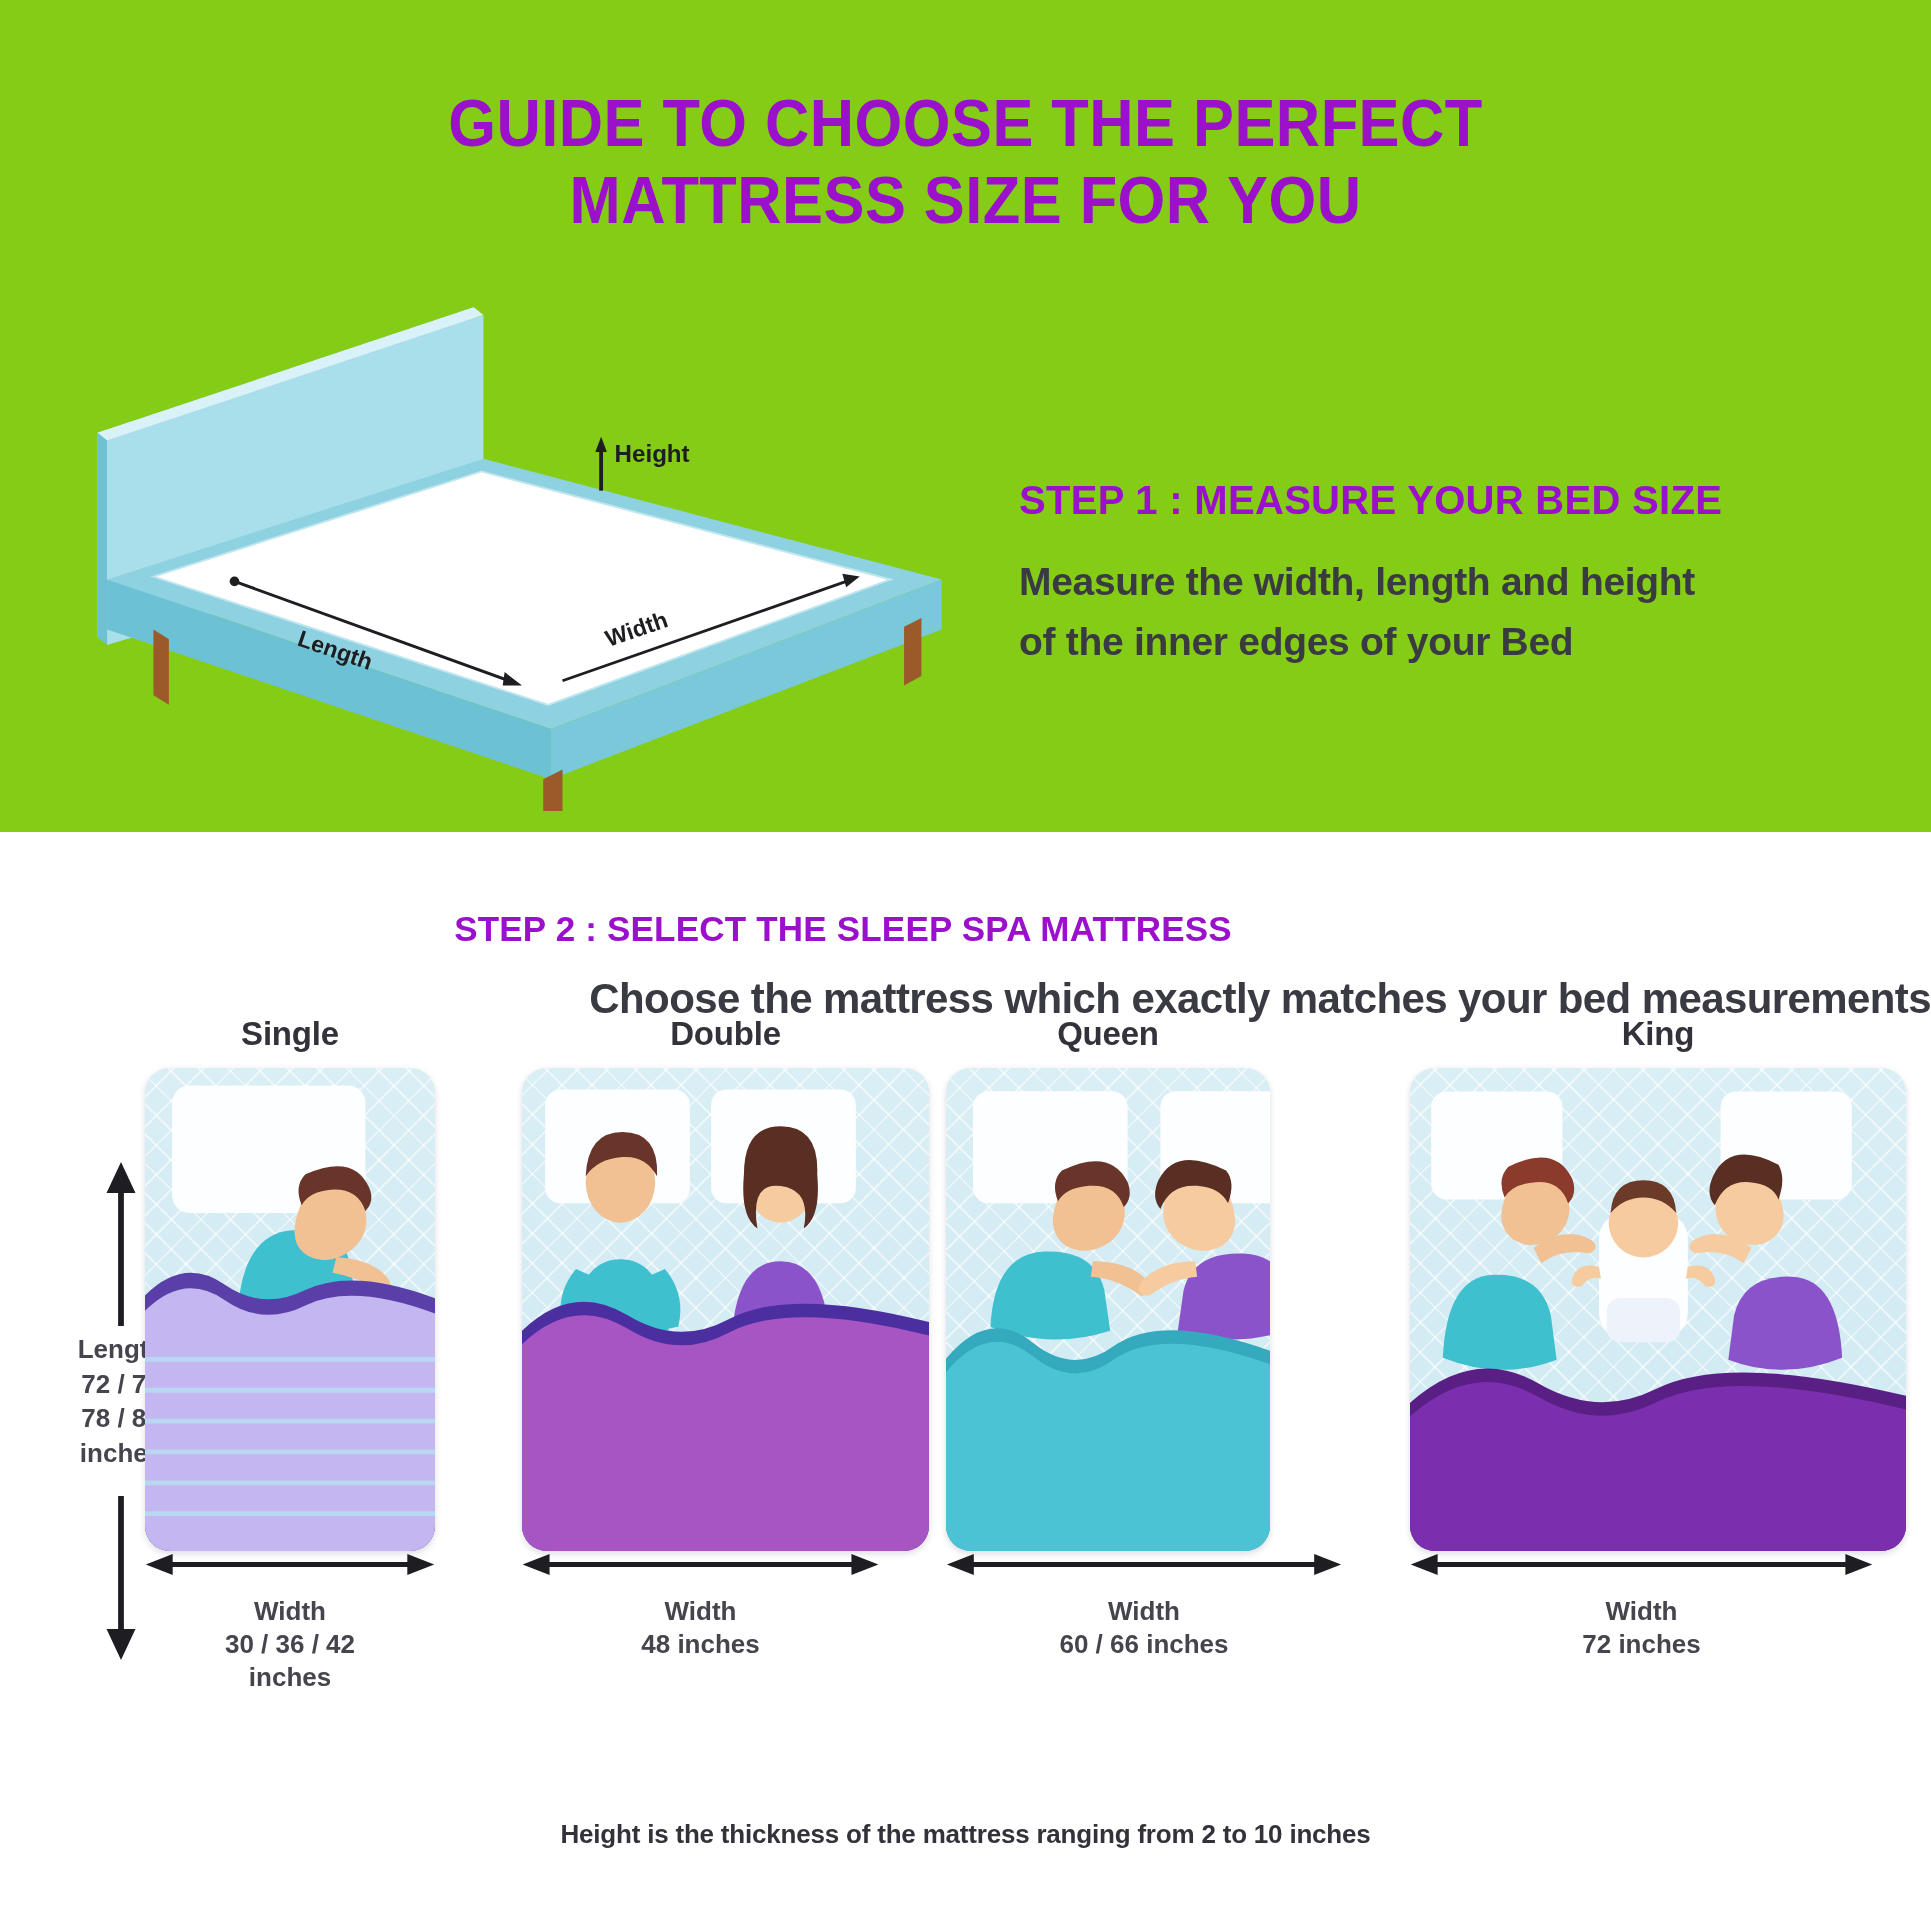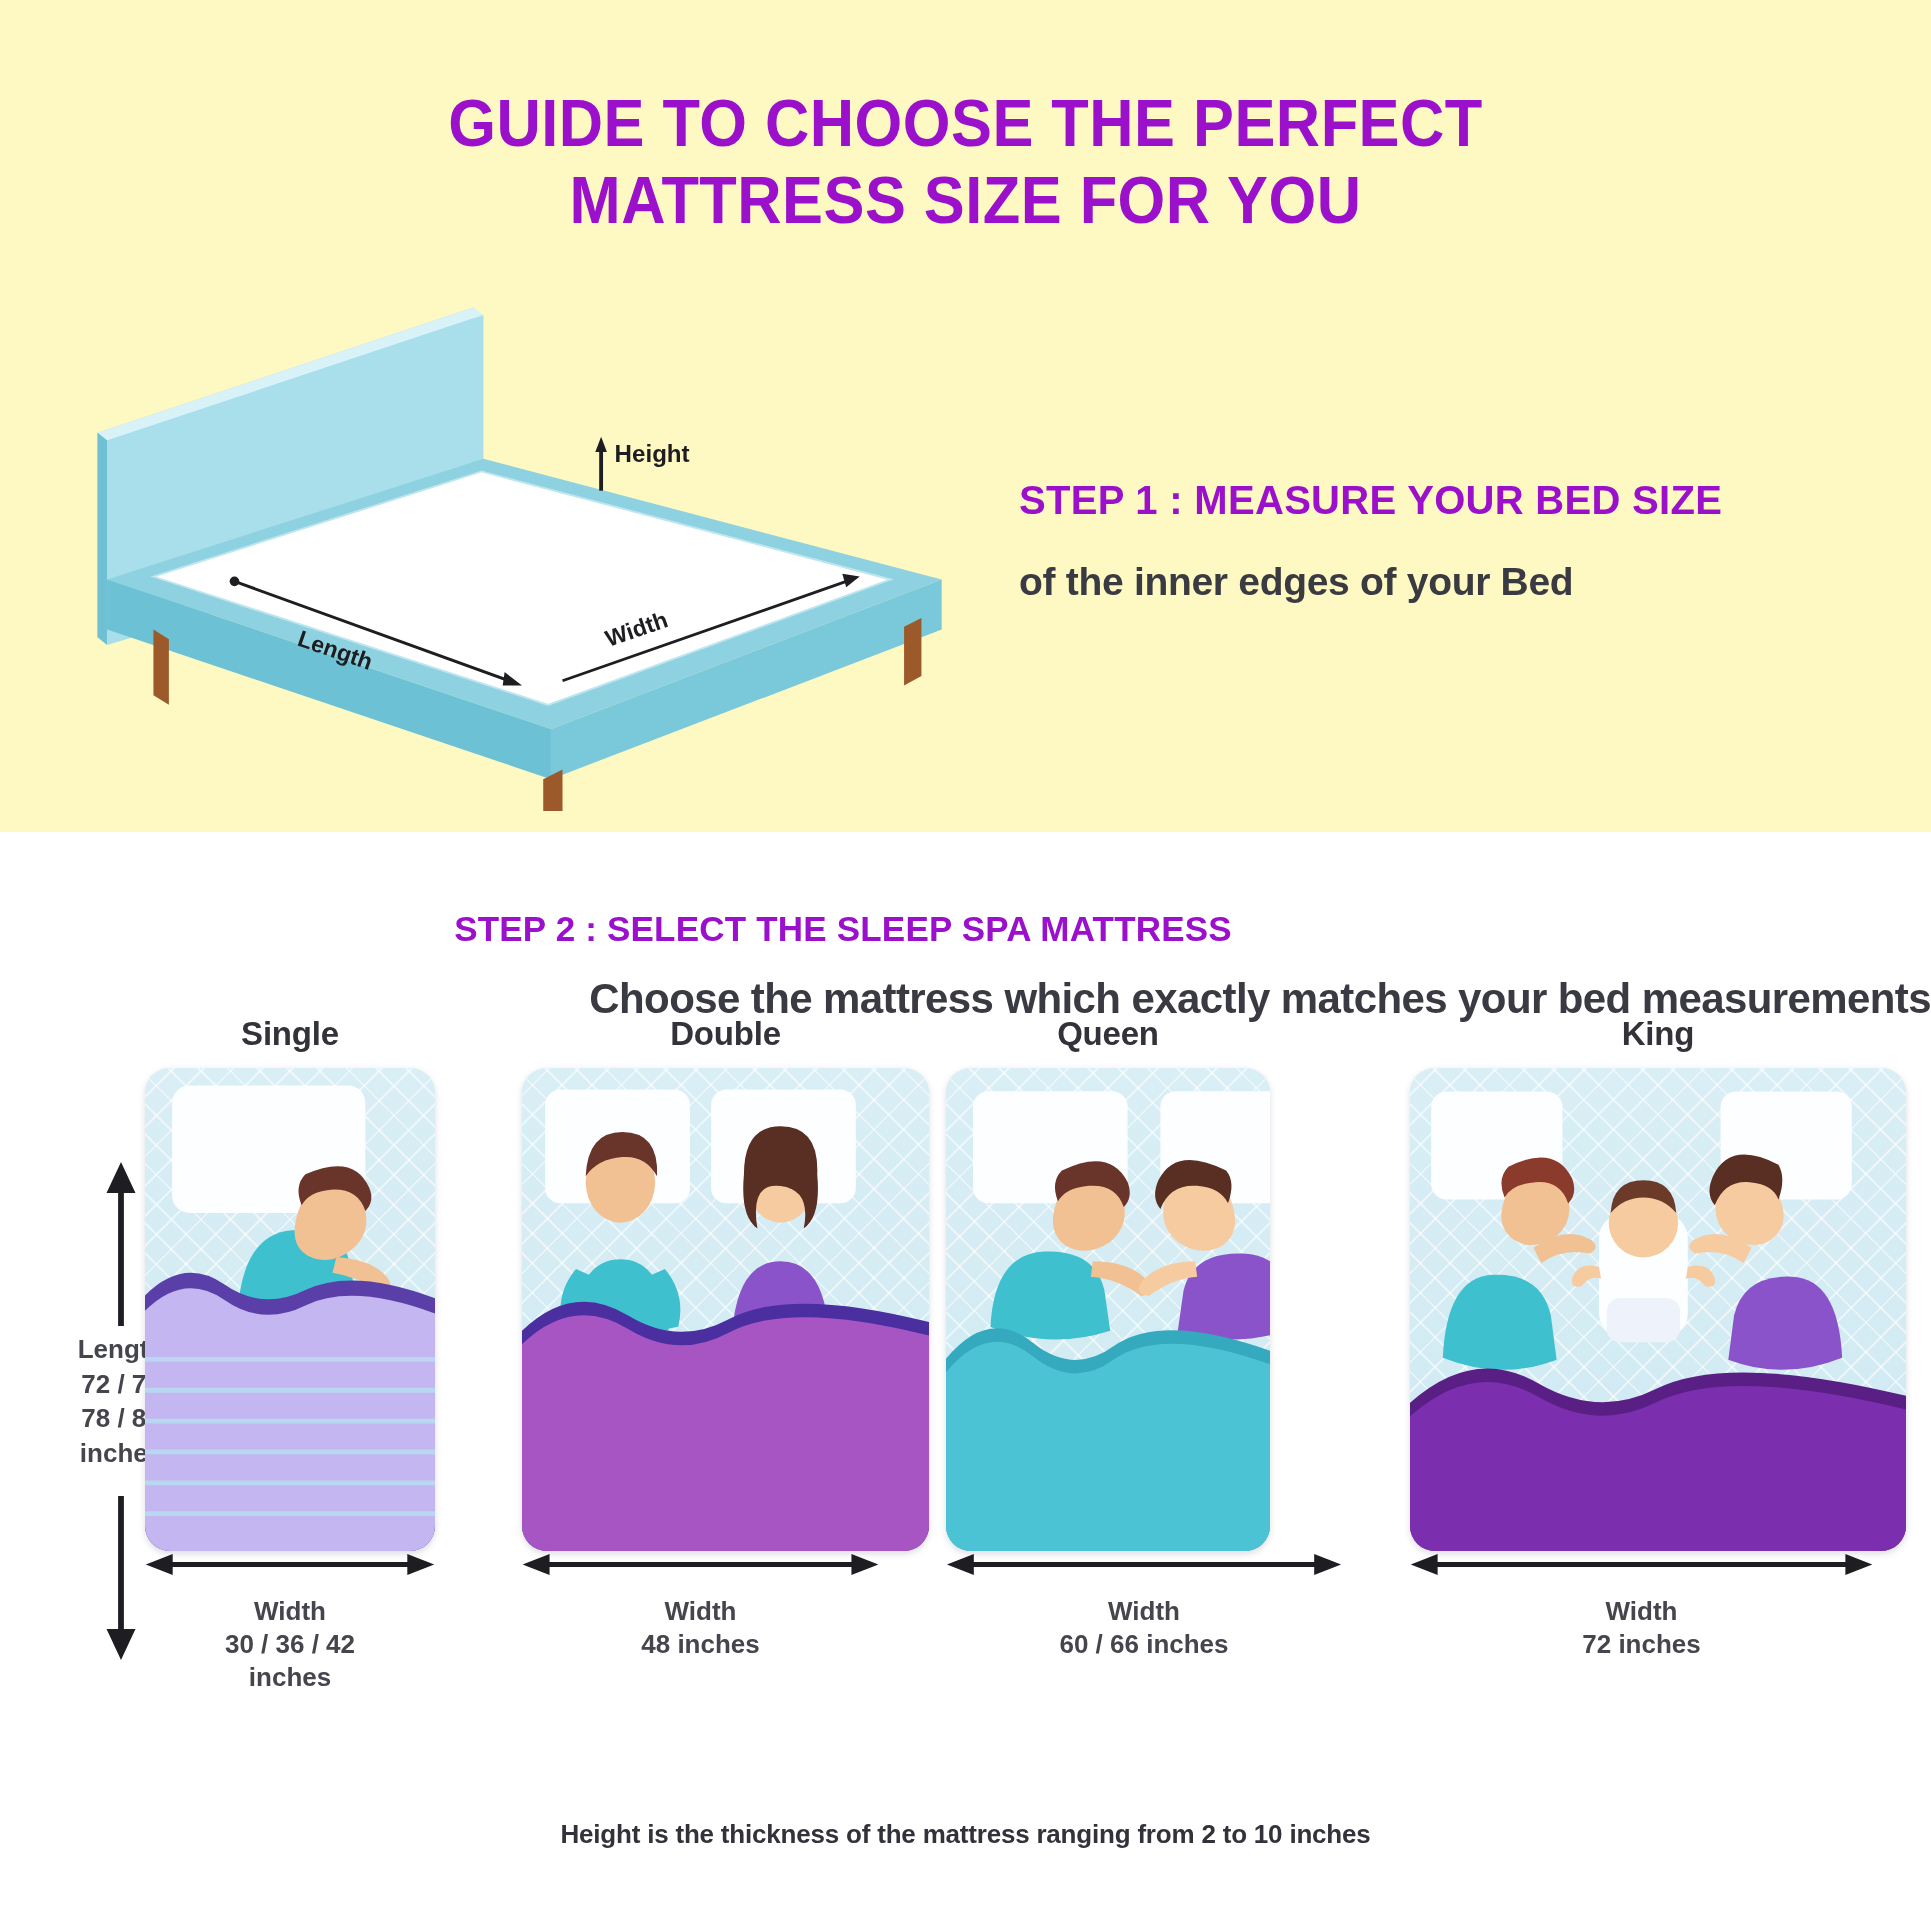--- a/index.html
+++ b/index.html
@@ -9,21 +9,21 @@
     background: #ffffff;
     overflow: hidden;
     position: relative;
   }
 
   
   #top-panel {
     position: absolute;
     left: 0; top: 0;
     width: 1931px; height: 1072px;
-    background: #fef9c3;
+    background: #84cc16;
   }
 
   #page-title {
     position: absolute;
     left: 0; top: 85px;
     width: 1931px;
     text-align: center;
     color: #9a10cb;
     font-family: "Liberation Sans Narrow", "Liberation Sans", sans-serif;
     font-weight: bold;
@@ -217,20 +217,21 @@
 
       <line x1="512" y1="405" x2="812" y2="300" stroke="#1d1d22" stroke-width="3"></line>
       <polygon points="820,297 802,294 806,308" fill="#1d1d22"></polygon>
       <text x="560" y="370" font-family="Liberation Sans, sans-serif" font-size="24" font-weight="bold" fill="#1d1d22" transform="rotate(-19 560 370)">Width</text>
     </svg>
   </div>
 
   <div id="step1-block">
     <div id="step1-heading">STEP 1 : MEASURE YOUR BED SIZE</div>
     <div id="step1-body">
+      <span>Measure the width, length and height</span>
       <span>of the inner edges of your Bed</span>
     </div>
   </div>
 </div>
 
 <div id="bottom-panel">
 
   <div id="step2-heading">STEP 2 : SELECT THE SLEEP SPA MATTRESS</div>
   <div id="step2-subheading">Choose the mattress which exactly matches your bed measurements</div>
 

